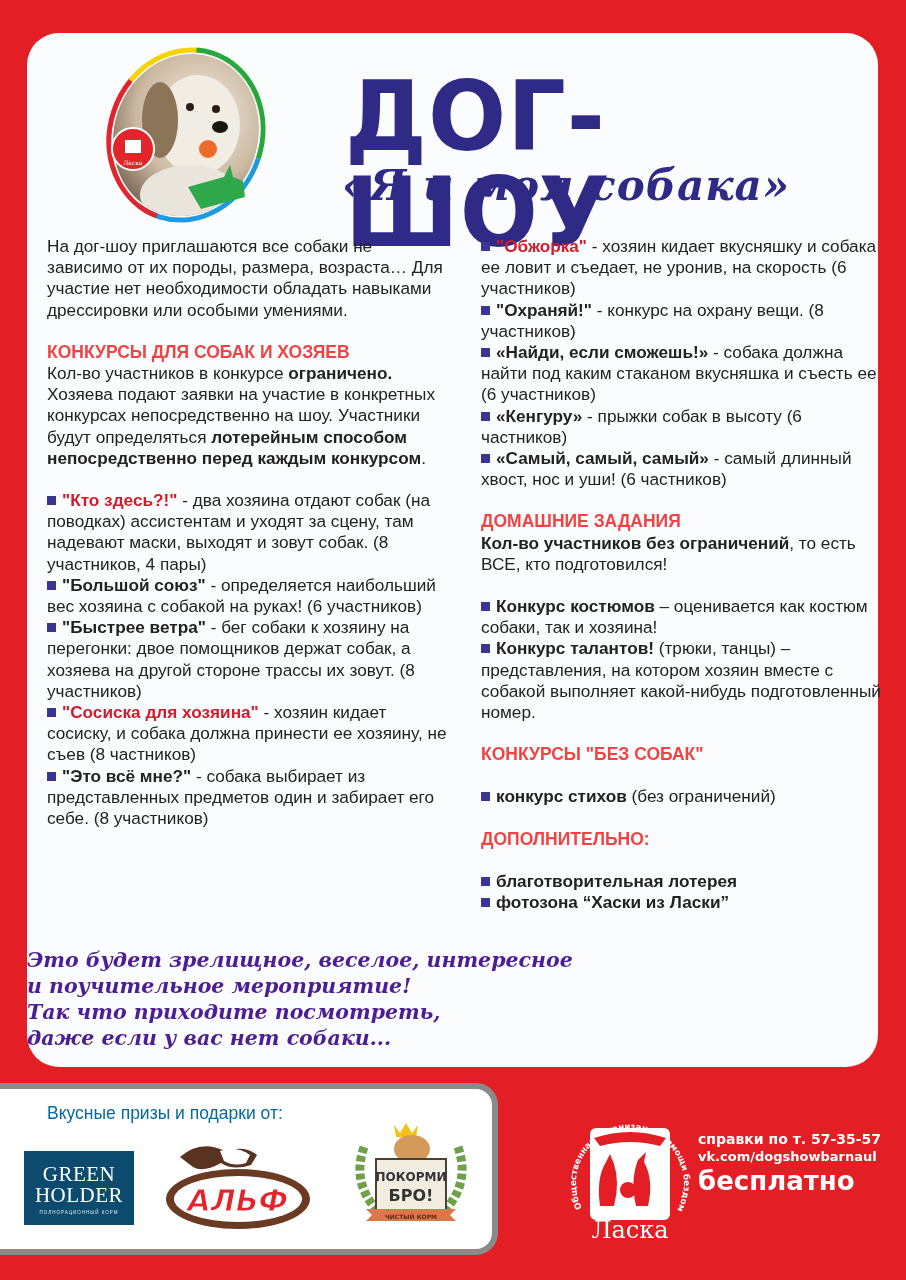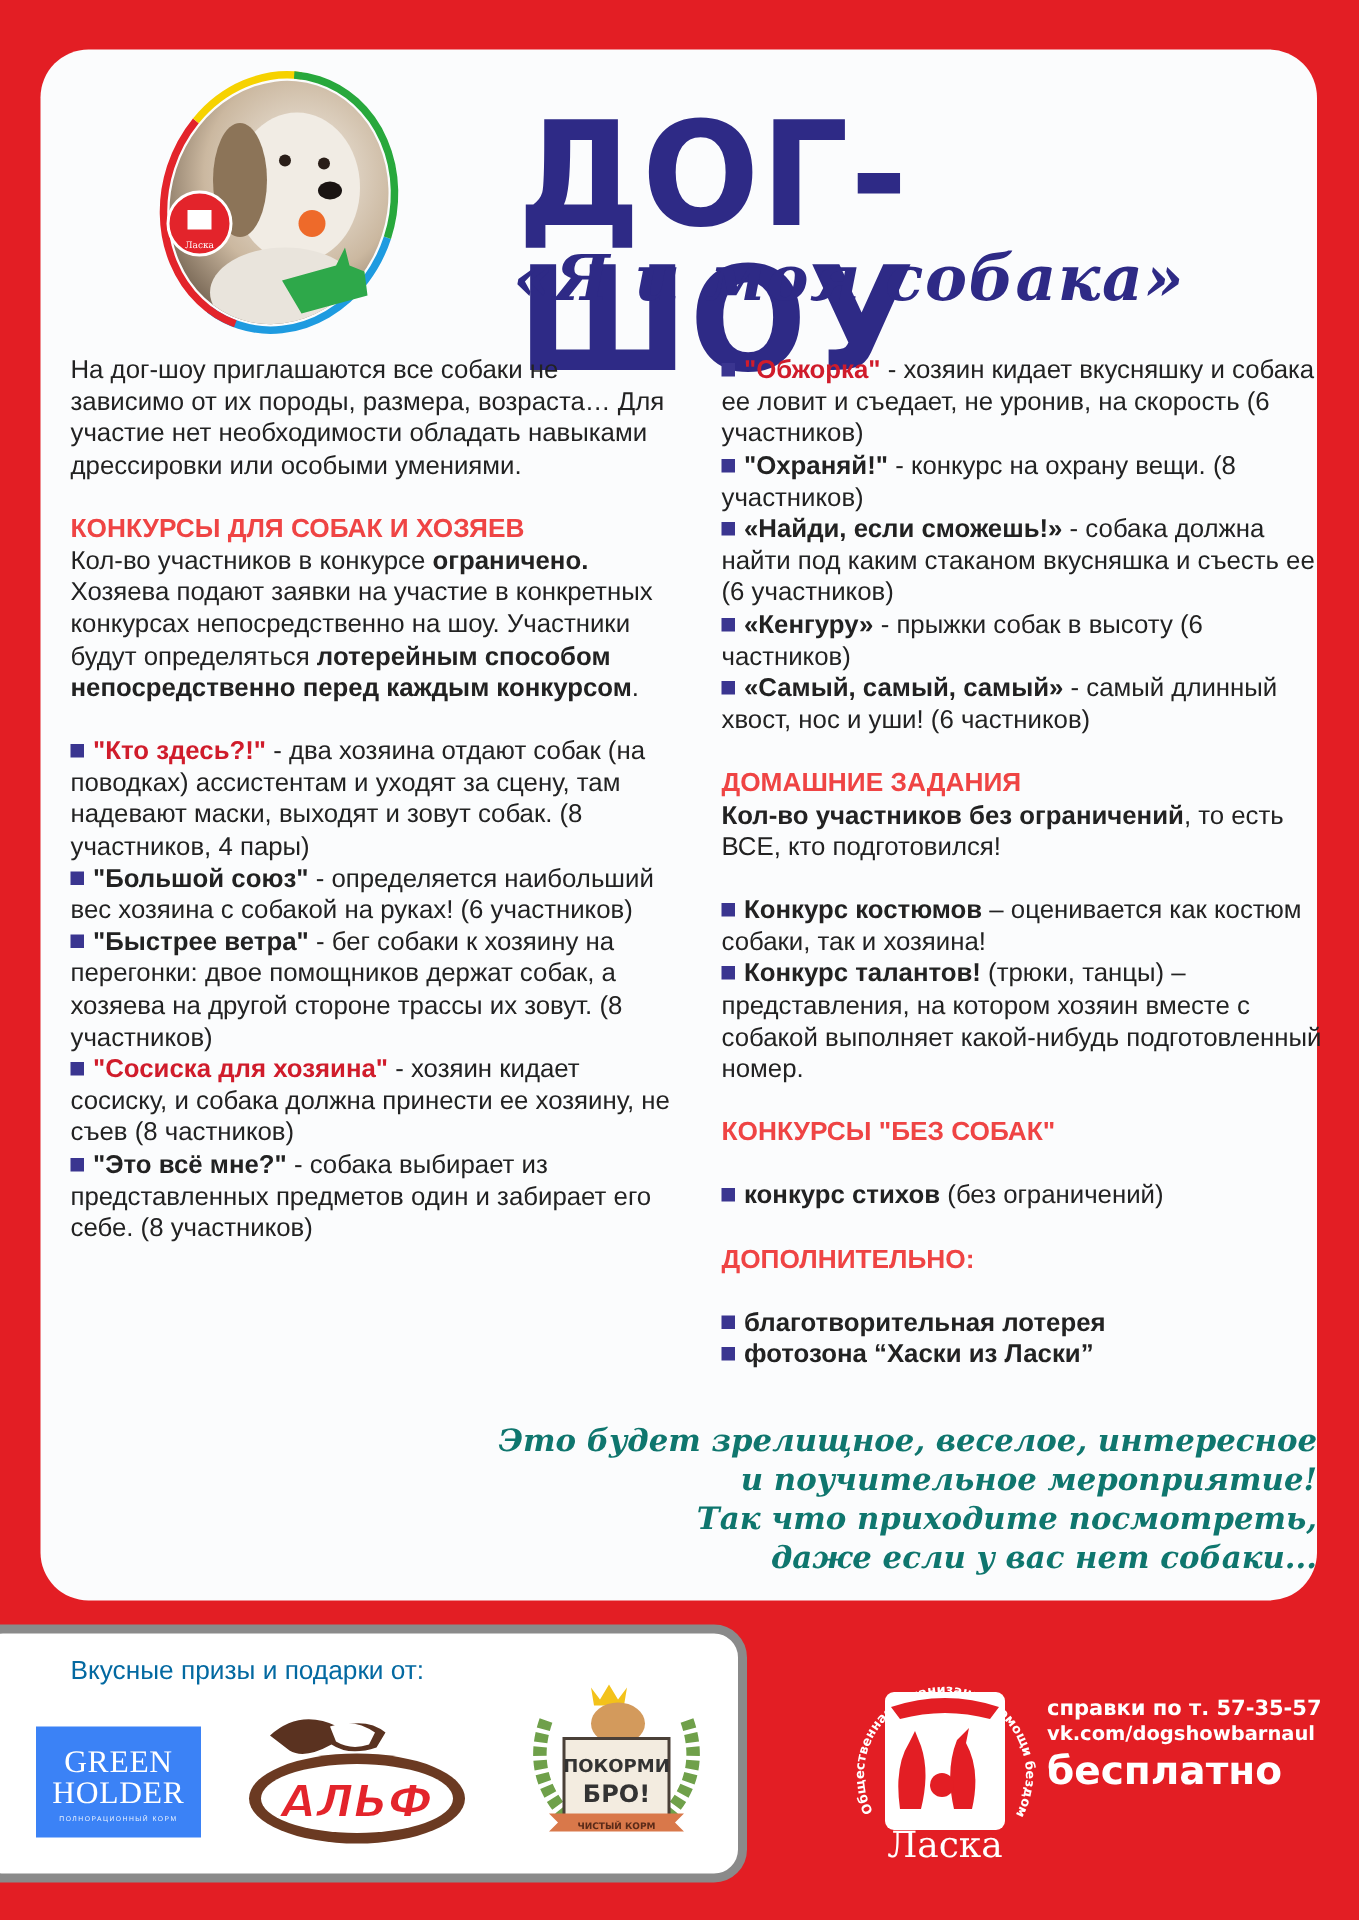--- a/index.html
+++ b/index.html
@@ -37,37 +37,37 @@
   .h { color: #ef4444; font-size: 17.5px; margin: 0; }
   .b { font-weight: bold; }
   .red { color: #d01c2b; font-weight: bold; }
   .item { margin: 0; }
   .sq {
     display: inline-block; width: 9px; height: 9px; background: #3a3590;
     margin-right: 6px; vertical-align: 1px;
   }
   .gap { height: 21px; }
   .slogan {
-    position: absolute; left: 0; right: 0; top: 914px; text-align: right;
+    position: absolute; left: 0; right: 0; top: 914px; text-align: left;
     font-family: "DejaVu Serif", serif; font-style: italic; font-weight: bold;
-    font-size: 20.5px; line-height: 26px; color: #0f766e;
+    font-size: 20.5px; line-height: 26px; color: #4c1d95;
   }
   
   .sponsors {
     position: absolute; left: -20px; top: 1083px; width: 518px; height: 172px;
     background: #fff; border: 6px solid #8a8a8a; border-radius: 22px;
     box-sizing: border-box;
   }
   .sponsors-title {
     position: absolute; left: 61px; top: 14px;
     font-size: 17.5px; color: #0369a1;
   }
   .gh {
     position: absolute; left: 38px; top: 62px; width: 110px; height: 74px;
-    background: #3b82f6; color: #fff; text-align: center;
+    background: #0c4a6e; color: #fff; text-align: center;
   }
   .gh .t1, .gh .t2 {
     font-family: "Liberation Serif", serif; font-size: 21px; line-height: 21px; letter-spacing: 0.5px;
   }
   .gh .t1 { margin-top: 13px; }
   .gh .t3 { font-size: 4.5px; letter-spacing: 1px; margin-top: 4px; opacity: 0.9; }
   .alf { position: absolute; left: 174px; top: 48px; width: 150px; height: 100px; }
   .bro { position: absolute; left: 360px; top: 28px; width: 130px; height: 130px; }
   
   .laska-logo { position: absolute; left: 560px; top: 1098px; width: 140px; height: 150px; }

